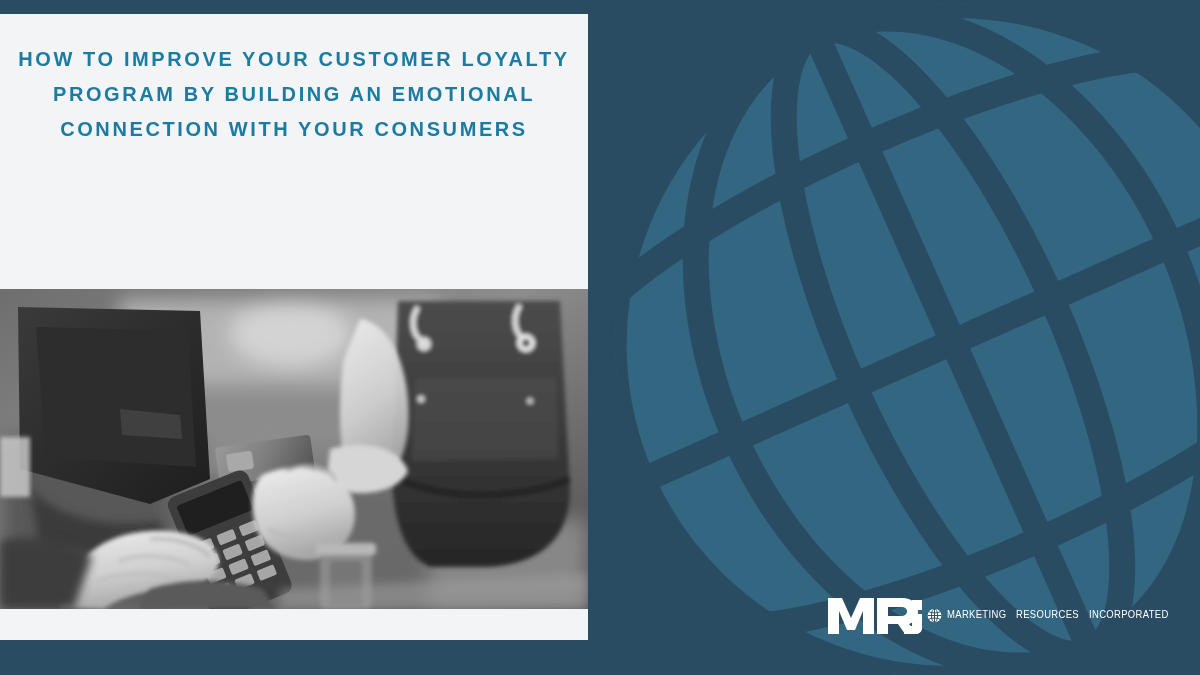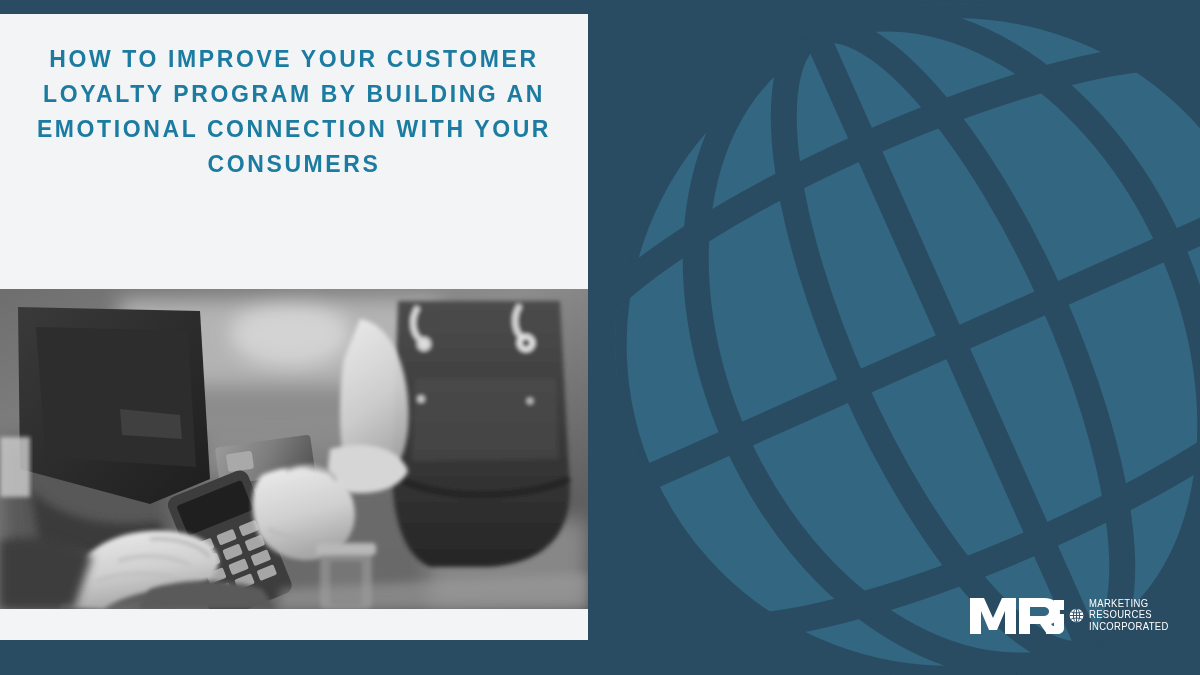--- a/index.html
+++ b/index.html
@@ -31,21 +31,21 @@
     display:flex; flex-direction:column;
   }
 
   #title-area {
     padding:28px 14px 0 14px;
     flex:0 0 auto;
     height:275px;
   }
   #post-title {
     color:#1b7ba1;
-    font-size:23px;
+    font-size:20px;
     font-weight:bold;
     line-height:35px;
     letter-spacing:2.6px;
     text-align:center;
     text-transform:uppercase;
   }
 
   
   #photo {
     position:absolute;
@@ -60,21 +60,21 @@
   
   #logo {
     position:absolute;
     right:18px; bottom:38px;
     display:flex; align-items:center; gap:5px;
     height:44px;
   }
   #logo-mark { display:block; }
   #logo-globe { display:block; flex:0 0 auto; }
   #logo-words {
-    display:flex; flex-direction:column;
+    display:flex; 
     justify-content:center;
     line-height:11.4px;
   }
   #logo-words span {
     color:#ffffff;
     font-size:11px;
     font-weight:normal;
     letter-spacing:0.4px;
     font-family:"Liberation Sans Narrow","Liberation Sans",sans-serif;
     transform:scaleX(0.86);

